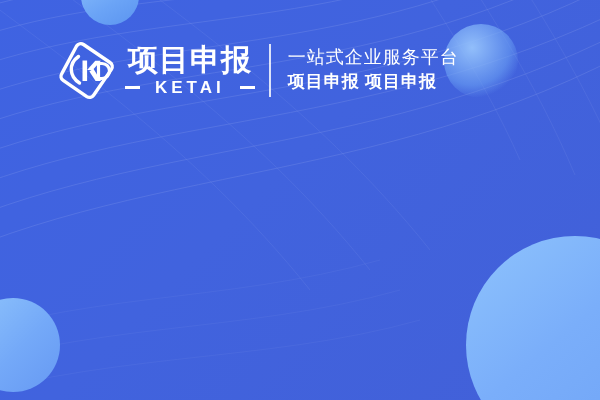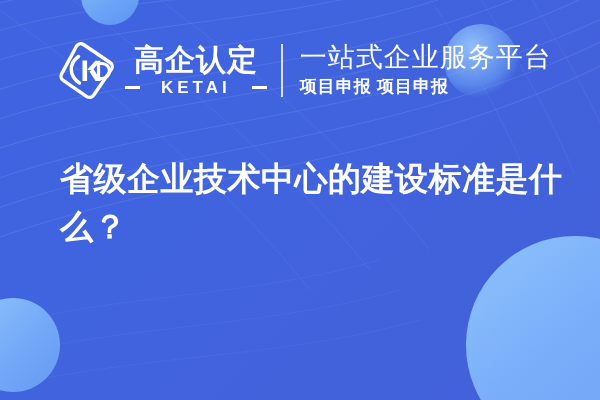--- a/index.html
+++ b/index.html
@@ -74,21 +74,21 @@
     color: #ffffff;
     font-size: 30px;
     font-weight: 700;
     letter-spacing: 1px;
     line-height: 1.05;
     white-space: nowrap;
   }
   .brand-en-row {
     display: flex;
     align-items: center;
-    gap: 21px;
+    gap: 15px;
     margin-top: 3px;
   }
   .dash { width: 15px; height: 3px; background: #ffffff; display: block; }
   .brand-en {
     color: #ffffff;
     font-size: 17px;
     font-weight: 700;
     letter-spacing: 4px;
     line-height: 1;
     white-space: nowrap;
@@ -98,21 +98,21 @@
     width: 2px;
     height: 53px;
     background: rgba(255,255,255,.82);
     margin: 0 17px 0 14px;
     flex: none;
   }
 
   .slogan { display: flex; flex-direction: column; }
   .slogan-main {
     color: #ffffff;
-    font-size: 27px;
+    font-size: 18px;
     font-weight: 400;
     letter-spacing: 1px;
     line-height: 1.12;
     white-space: nowrap;
     font-family: "Liberation Sans", "DejaVu Sans", sans-serif;
   }
   .slogan-sub {
     color: #ffffff;
     font-size: 17px;
     font-weight: 700;
@@ -184,32 +184,31 @@
         <g fill="#ffffff">
           <path d="M25.5 21.5 l4.6 0 l0 20.5 l-4.6 0 z"></path>
           <path d="M30.1 31.0 l8.2 -9.2 l5.6 0 l-8.4 9.4 z"></path>
           <path d="M32.4 32.4 l4.0 -2.6 l7.6 12.2 l-5.4 0 z"></path>
         </g>
         <g fill="none" stroke="#ffffff" stroke-width="3.2" stroke-linejoin="round">
           <path d="M41.5 24.5 l3.5 0 a7.5 7.5 0 0 1 0 15 l-3.5 0 z"></path>
         </g>
       </svg>
       <div class="brand-text">
-        <div class="brand-cn">高企认定</div>
+        <div class="brand-cn">项目申报</div>
         <div class="brand-en-row">
           <span class="dash"></span>
           <span class="brand-en">KETAI</span>
           <span class="dash"></span>
         </div>
       </div>
     </div>
 
     <div class="divider"></div>
 
     <div class="slogan">
       <div class="slogan-main">一站式企业服务平台</div>
       <div class="slogan-sub">项目申报 项目申报</div>
     </div>
   </div>
 
-  <div class="title">省级企业技术中心的建设标准是什么？</div>
 
 </div>
 
 </body></html>

